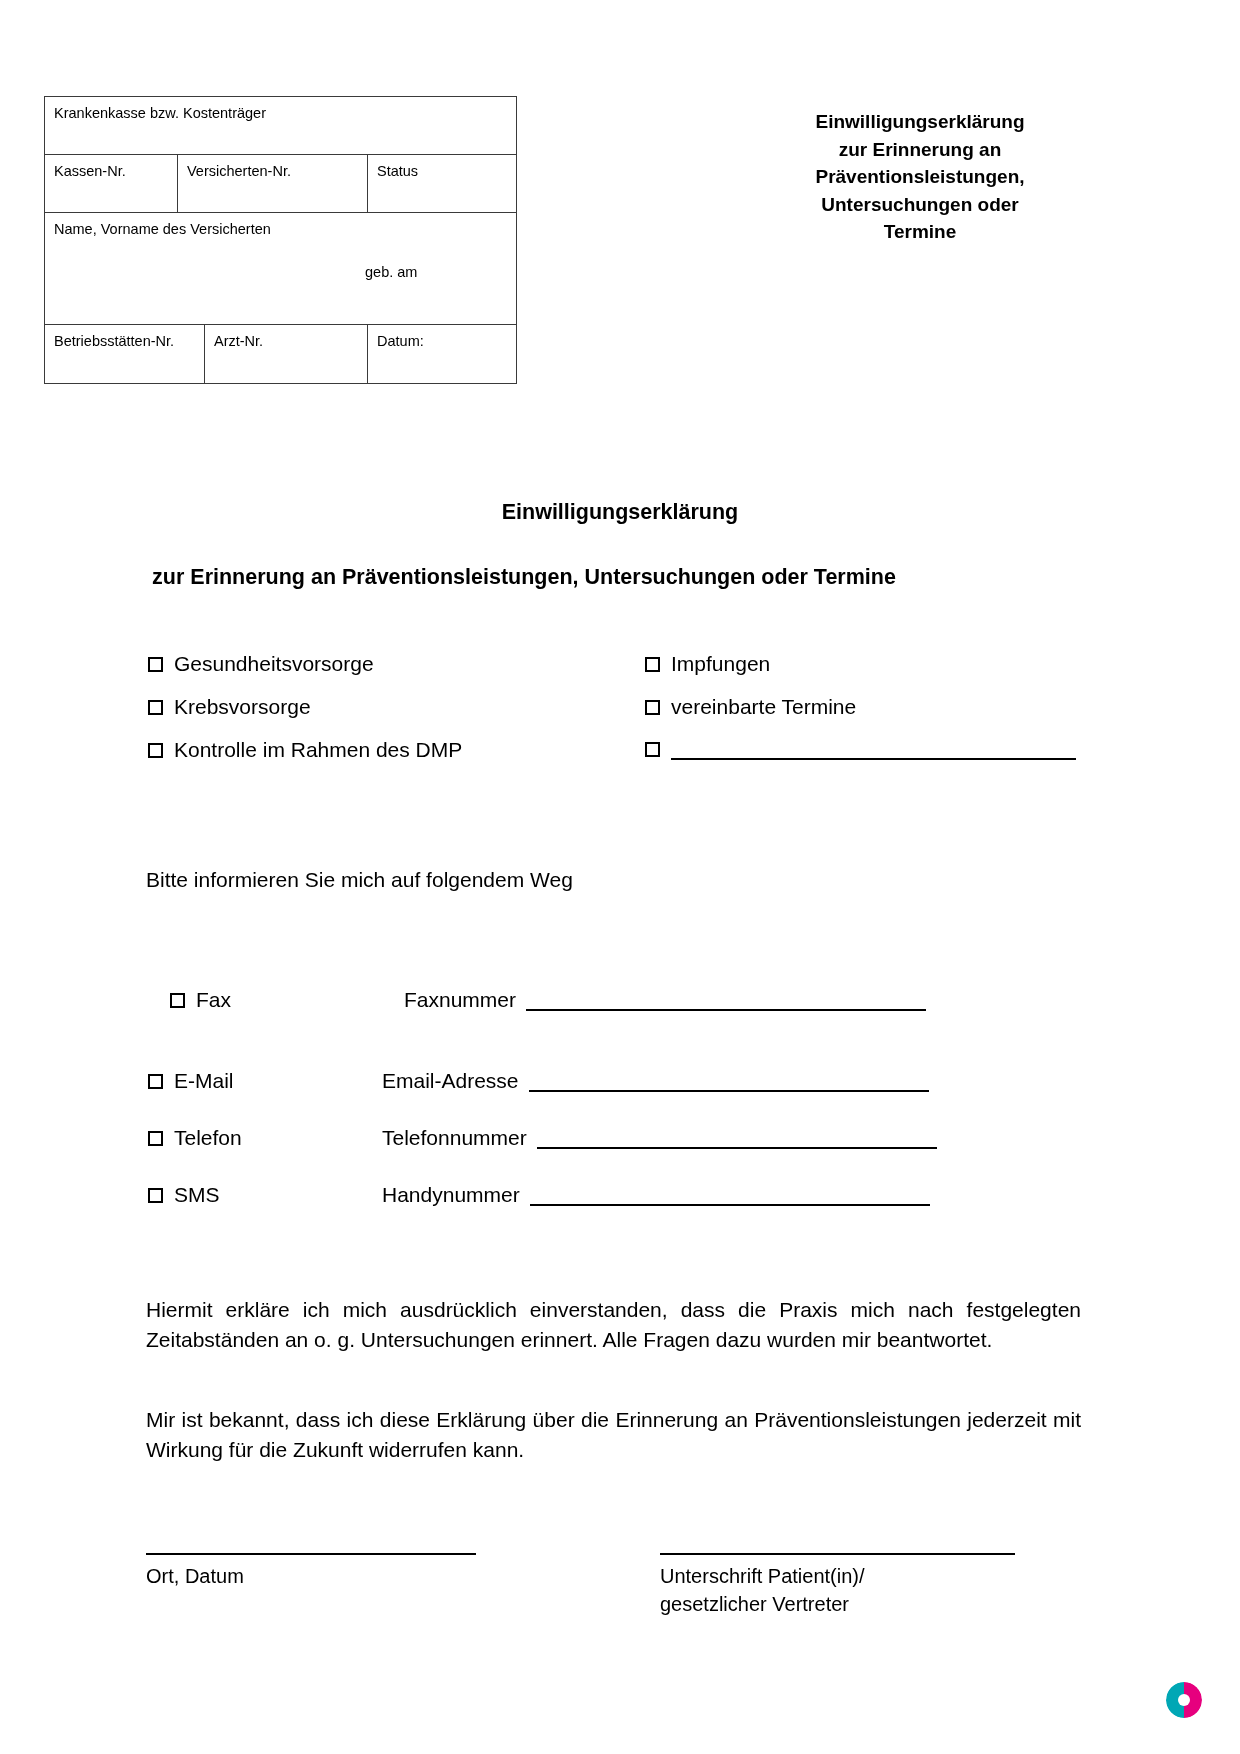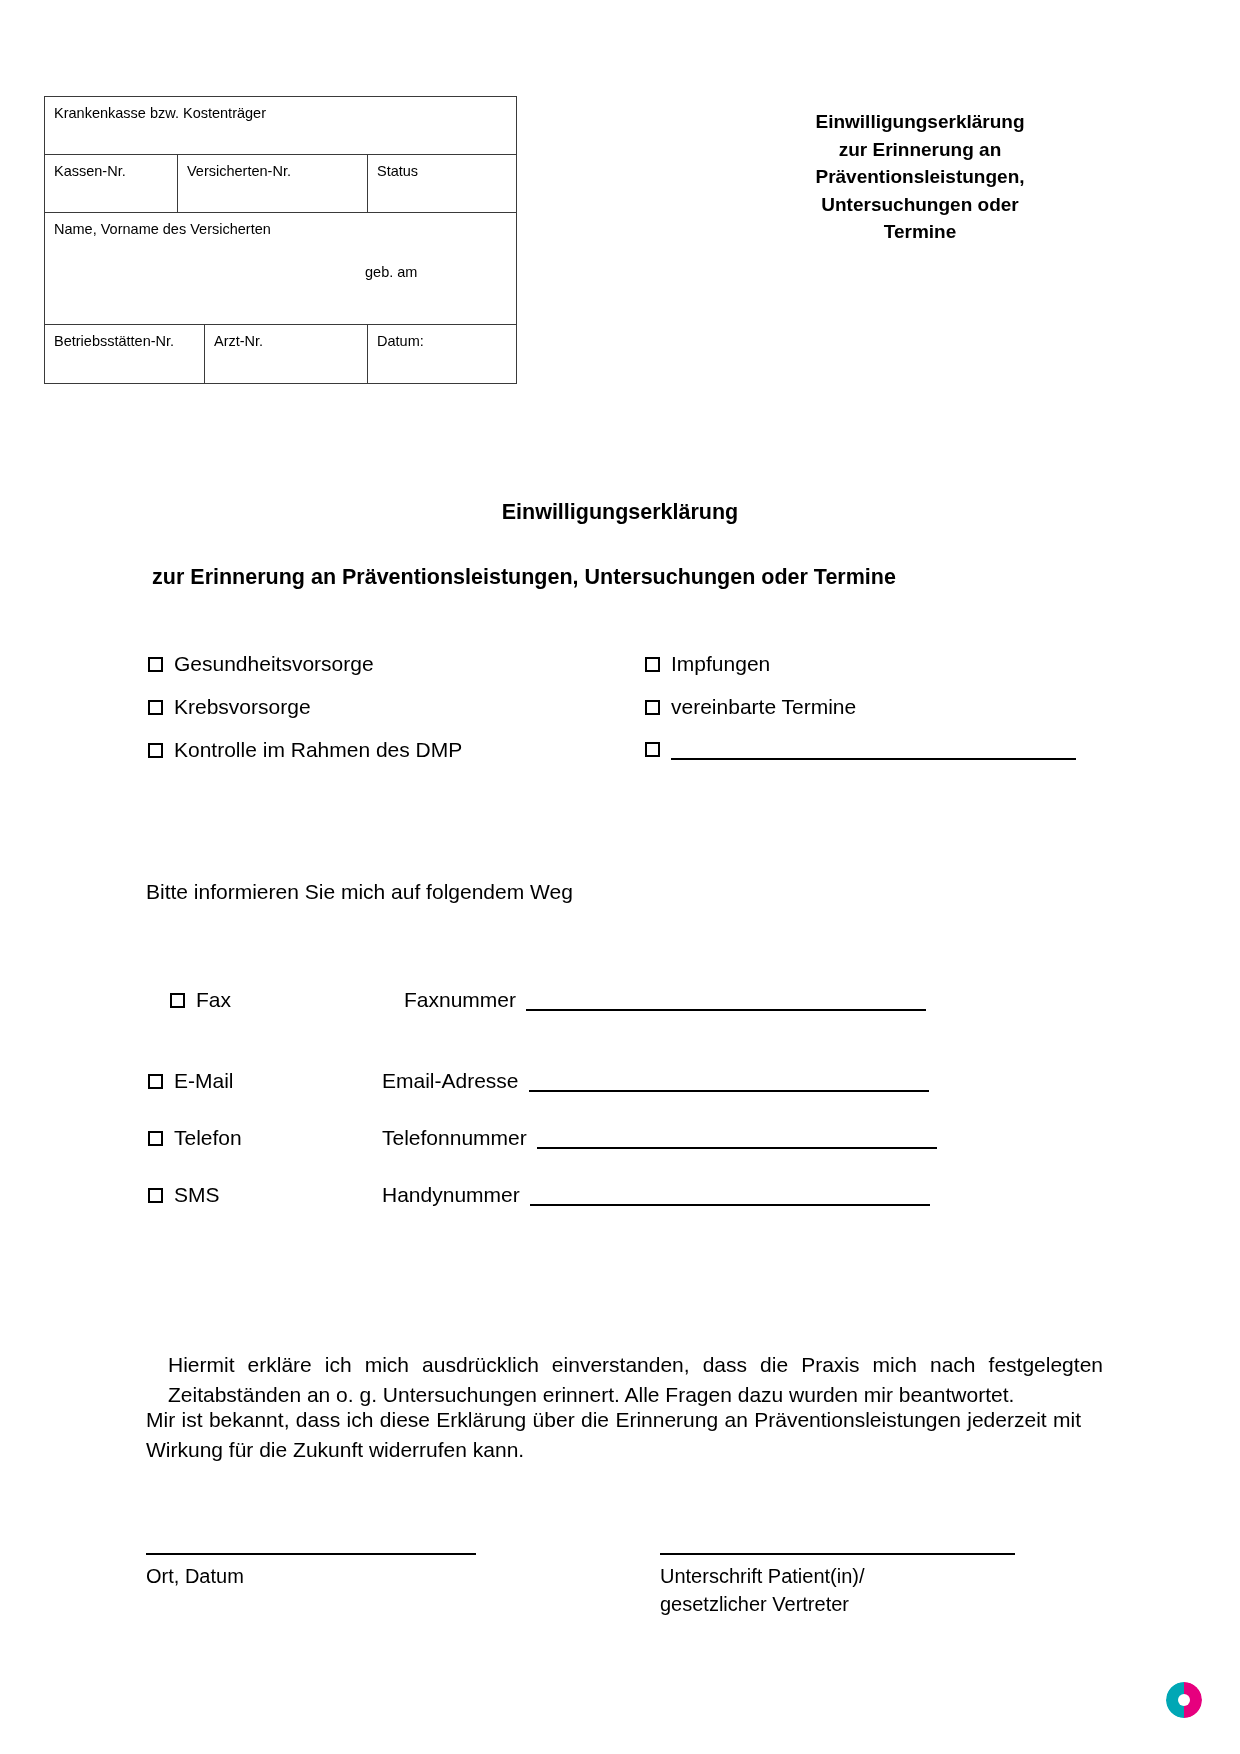--- a/index.html
+++ b/index.html
@@ -129,21 +129,20 @@
   .r1 { top: 652px; }
   .r2 { top: 695px; }
   .r3 { top: 738px; text-align: right; }
 
   
   .info-head {
     position: absolute;
     left: 146px;
     top: 868px;
     font-size: 21px;
-    margin-top: 12px;
   }
 
   .way-row {
     position: absolute;
     left: 148px;
     display: flex;
     align-items: center;
     font-size: 21px;
     white-space: nowrap;
   }
@@ -165,21 +164,21 @@
 
   
   .para {
     position: absolute;
     left: 146px;
     width: 935px;
     font-size: 21px;
     line-height: 1.45;
     text-align: justify;
   }
-  .p1 { top: 1350px; margin-left: 22px; }
+  .p1 { top: 1295px; }
   .p2 { top: 1405px; }
 
   
   .sig-line {
     position: absolute;
     border-top: 2px solid #000;
   }
   .sig-line-left  { left: 146px; top: 1553px; width: 330px; }
   .sig-line-right { left: 660px; top: 1553px; width: 355px; }
 

